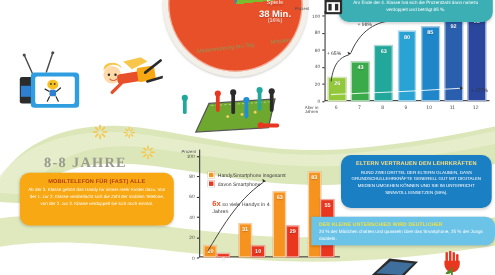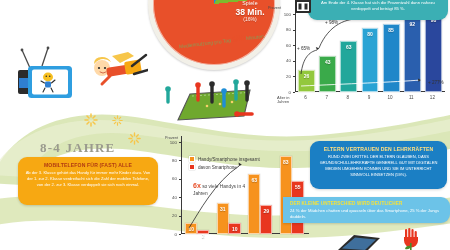--- a/index.html
+++ b/index.html
@@ -252,21 +252,21 @@
   </div>
   <svg style="position:absolute;left:292px;top:-6px;width:22px;height:22px;" viewBox="0 0 22 22">
     <rect x="3" y="4" width="16" height="15" rx="1.5" fill="#2b2b2b"></rect>
     <rect x="5" y="8" width="12" height="9" fill="#ffffff"></rect>
     <rect x="6.5" y="9.5" width="3" height="6" fill="#2b2b2b"></rect>
     <rect x="12.5" y="9.5" width="3" height="6" fill="#2b2b2b"></rect>
     <rect x="6" y="2" width="1.8" height="4" fill="#2b2b2b"></rect>
     <rect x="14" y="2" width="1.8" height="4" fill="#2b2b2b"></rect>
   </svg>
 
-  <div class="age-head">8-4 JAHRE</div>
+  <div class="age-head">8-8 JAHRE</div>
 
   <div class="box box-orange" style="left:18px;top:157px;width:140px;height:48px;">
     <div class="hd">MOBILTELEFON FÜR (FAST) ALLE</div>
     <div class="bd" style="font-size:4.1px;">Ab der 3. Klasse gehört das Handy für immer mehr Kinder dazu. Von der 1. zur 2. Klasse verdreifacht sich die Zahl der mobilen Telefone, von der 2. zur 3. Klasse verdoppelt sie sich noch einmal.</div>
   </div>
 
   <div id="chart-bottom">
     <div class="unit" style="position:absolute;left:2px;top:4px;font-size:3.8px;color:#4a4a4a;">Prozent</div>
     <div class="plot">
       <div class="axis-line" style="left:0;top:-6px;width:1px;height:98px;"></div>

